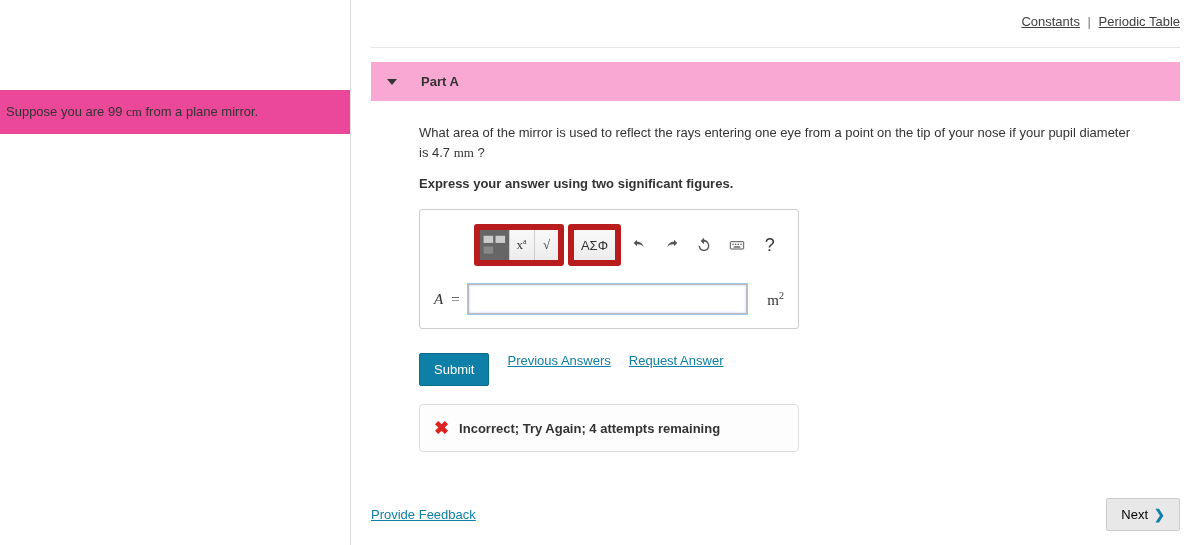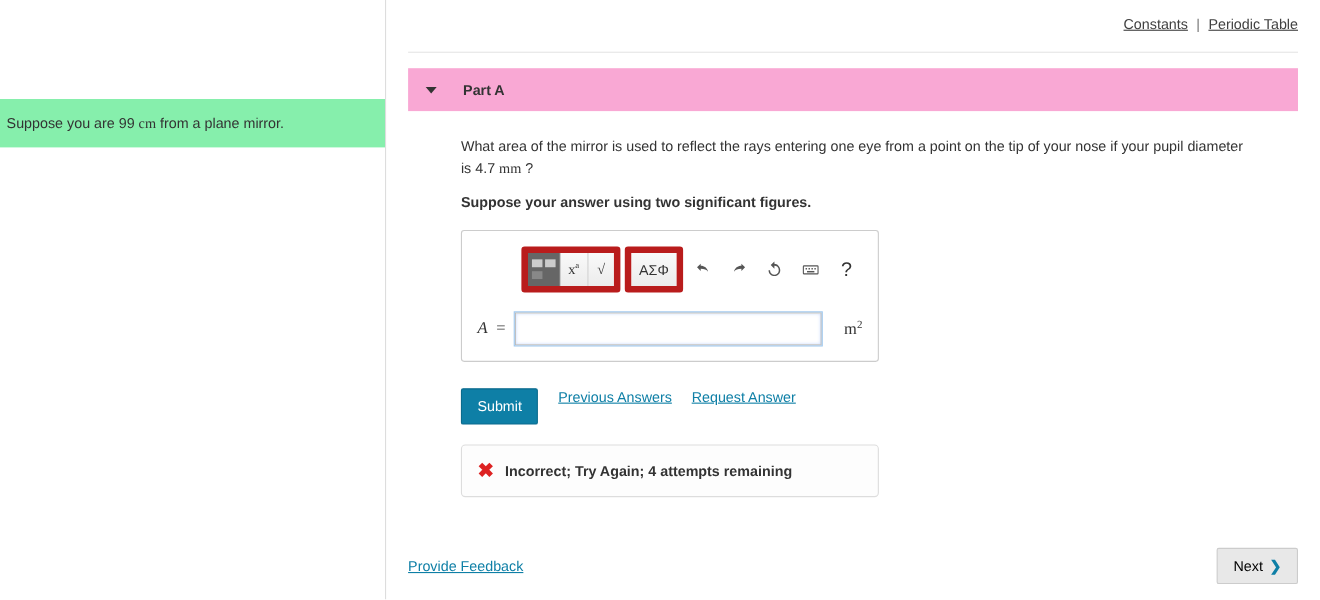--- a/index.html
+++ b/index.html
@@ -14,21 +14,21 @@
   }
   .layout {
     display: flex;
     height: 100%;
   }
   .left-panel {
     width: 350px;
     padding-top: 90px;
   }
   .problem-statement {
-    background: #86efac;
+    background: #ec4899;
     padding: 14px 12px 14px 6px;
     font-size: 13px;
     color: #333;
   }
   .problem-statement .unit { font-family: "Times New Roman", serif; }
   .divider {
     width: 1px;
     background: #ddd;
     margin: 0 0 0 0;
   }
@@ -224,21 +224,21 @@
 
     <div class="part-header">
       <span class="caret"></span>
       <span>Part A</span>
     </div>
 
     <div class="part-body">
       <div class="question-text">
         <span>What area of the mirror is used to reflect the rays entering one eye from a point on the tip of your nose if your pupil diameter is 4.7 </span><span class="unit">mm</span><span> ?</span>
       </div>
-      <div class="instruction">Suppose your answer using two significant figures.</div>
+      <div class="instruction">Express your answer using two significant figures.</div>
 
       <div class="answer-box">
         <div class="toolbar">
           <div class="tb-group">
             <div class="tb-btn dark" title="templates">
               <svg viewBox="0 0 24 24">
                   <rect x="3" y="4" width="8" height="6" fill="#ccc"></rect>
                   <rect x="13" y="4" width="8" height="6" fill="#ccc"></rect>
                   <rect x="3" y="13" width="8" height="6" fill="#888"></rect>
                 </svg>

